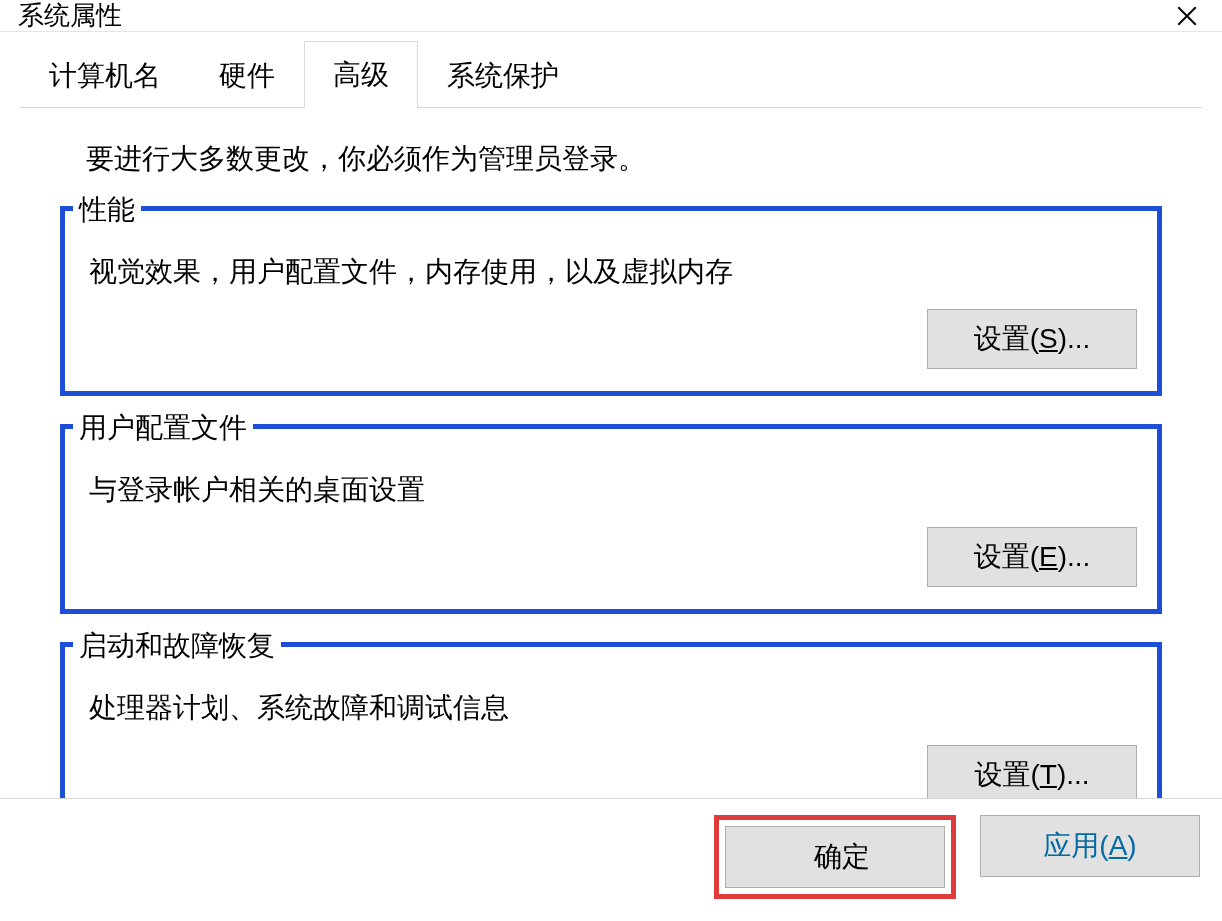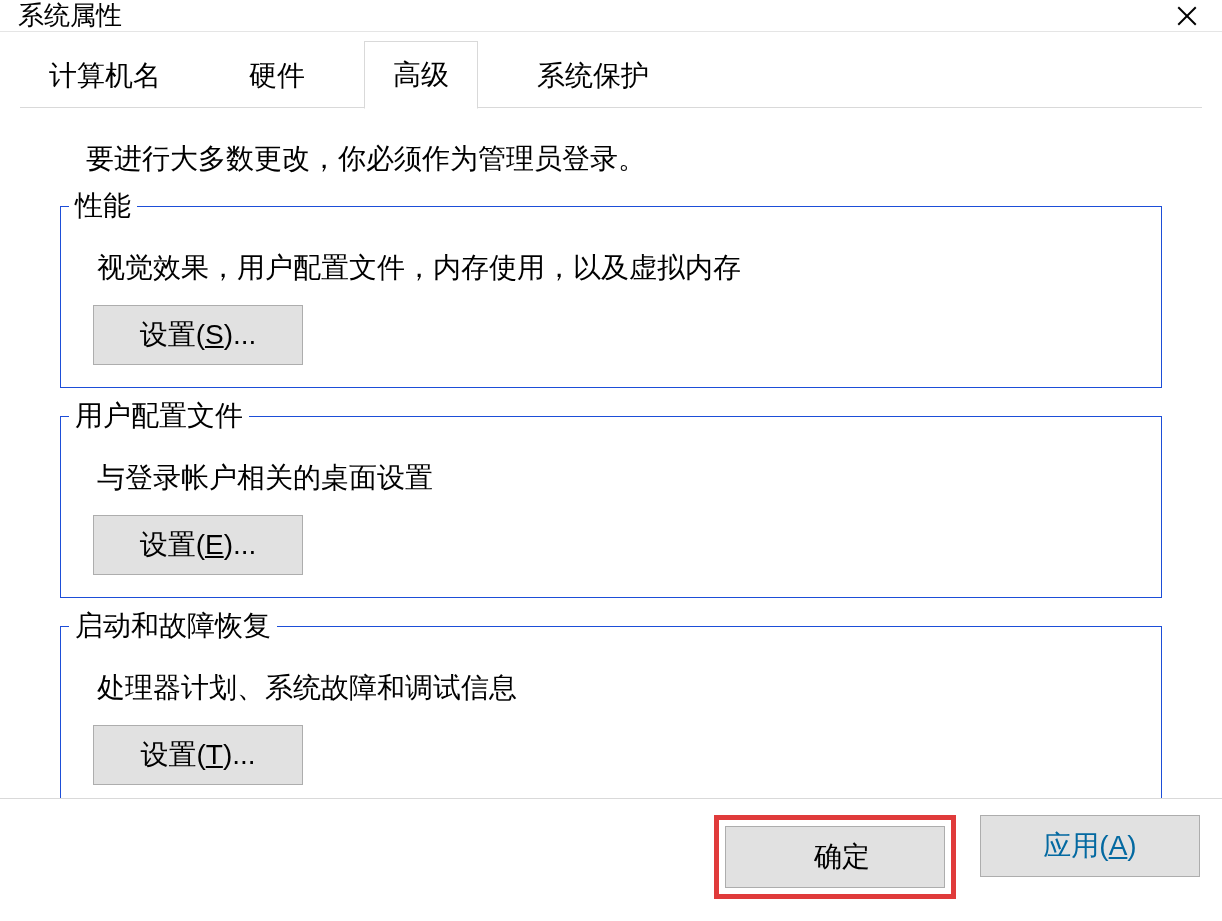--- a/index.html
+++ b/index.html
@@ -28,21 +28,20 @@
     cursor:pointer;
   }
   .close-btn svg { width: 20px; height: 20px; }
 
   .tabs {
     display:flex;
     align-items:flex-end;
     padding-left: 20px;
     margin-top: 8px;
     position: relative;
-    gap: 30px;
   }
   .tab {
     font-size: 28px;
     padding: 14px 28px 14px 28px;
     border: 1px solid transparent;
     border-bottom: none;
     color:#000;
     cursor:pointer;
     position:relative;
     top:1px;
@@ -63,38 +62,38 @@
   .tab-content{
     padding: 12px 60px 0 60px;
   }
   .admin-note{
     font-size: 28px;
     margin: 20px 0 8px 26px;
   }
 
   .groupbox{
     position:relative;
-    border:1px solid #1d4ed8;
+    border:5px solid #1d4ed8;
     margin: 28px 0 18px 0;
-    padding: 30px 20px 22px 32px;
+    padding: 30px 20px 22px 20px;
   }
   .groupbox-legend{
     position:absolute;
     top:-20px; left:8px;
     background:#fff;
     padding:0 6px;
     font-size:28px;
   }
   .groupbox-desc{
     font-size:28px;
     margin: 12px 4px 18px 4px;
   }
   .groupbox-actions{
     display:flex;
-    justify-content:flex-start;
+    justify-content:flex-end;
   }
 
   .btn{
     min-width: 210px;
     height: 60px;
     background:#e1e1e1;
     border:1px solid #adadad;
     font-size:28px;
     font-family:inherit;
     display:inline-flex;

